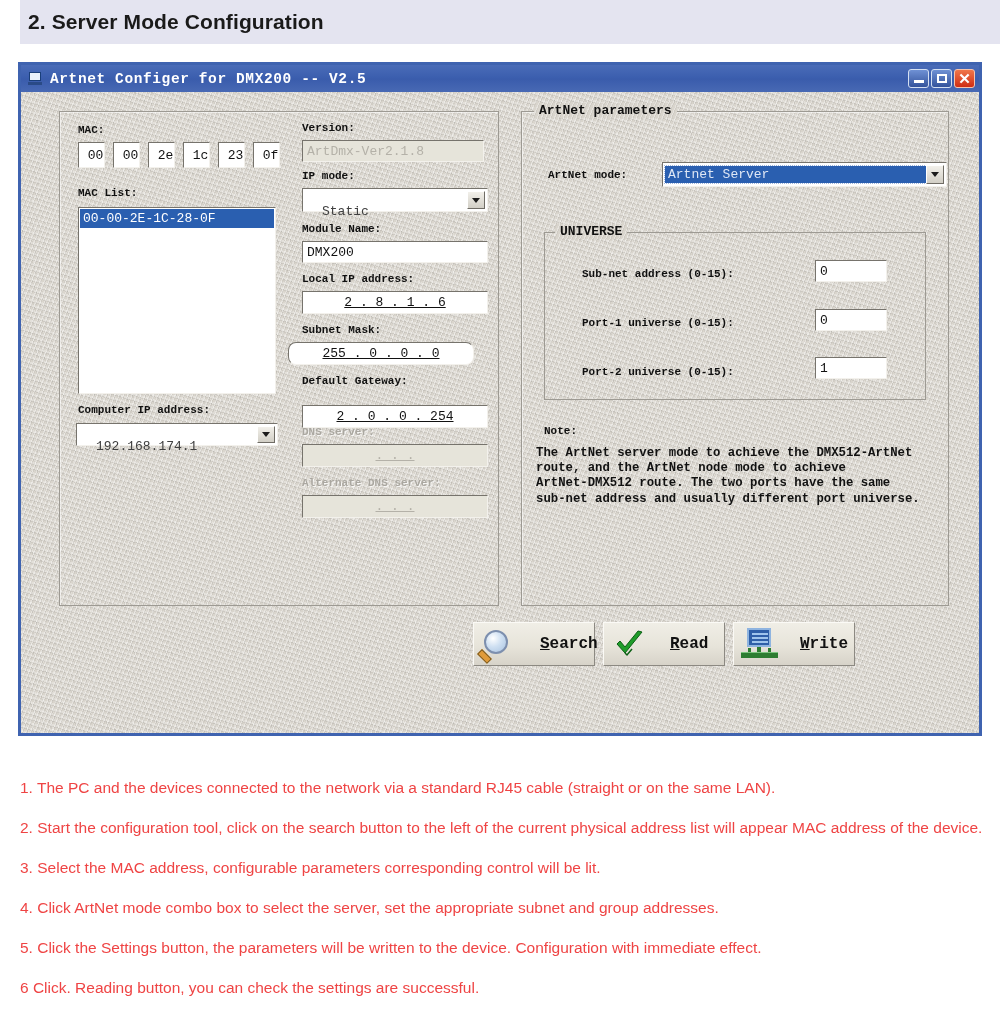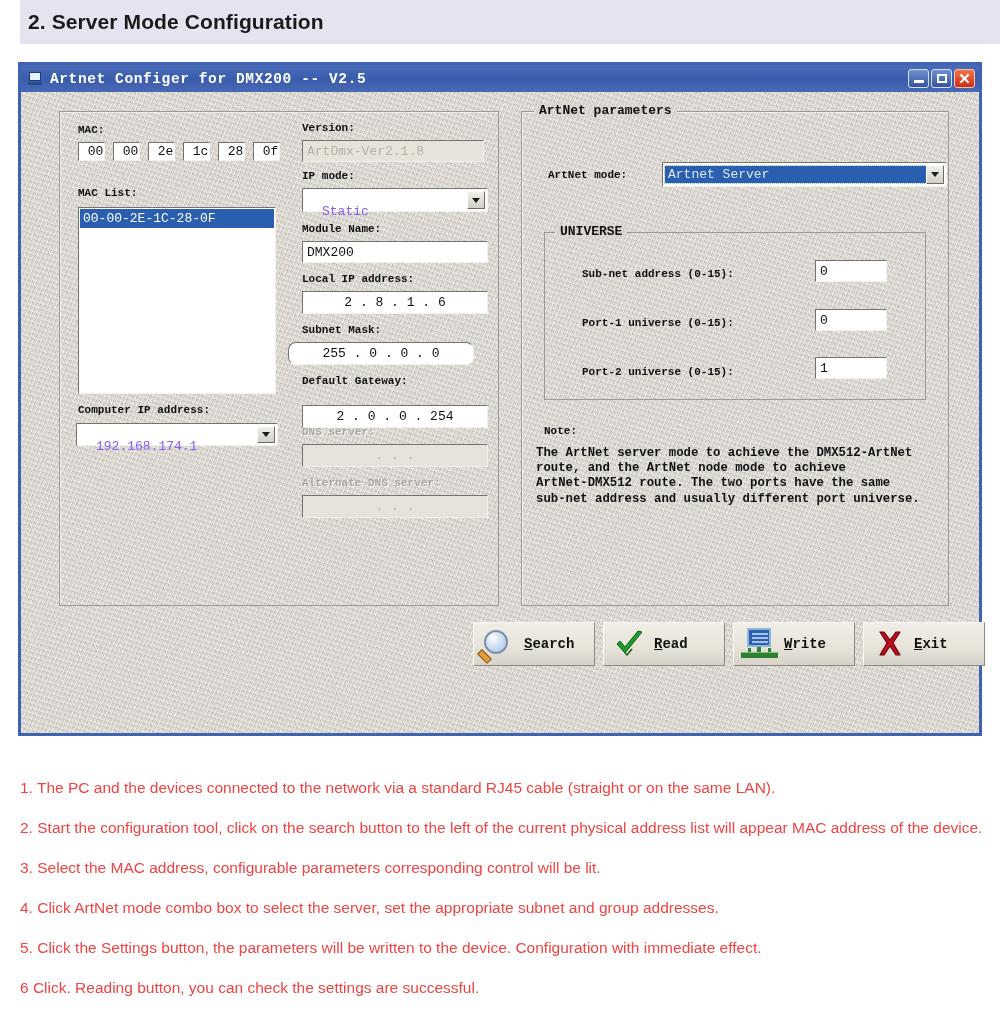--- a/index.html
+++ b/index.html
@@ -100,24 +100,24 @@
     position:absolute;background:#ffffff;
     border-top:1.5px solid #76736c;border-left:1.5px solid #76736c;
     border-right:1.5px solid #f3f1ec;border-bottom:1.5px solid #f3f1ec;
     box-sizing:border-box;
     font-family:"Liberation Mono","DejaVu Sans Mono",monospace;
     font-size:13px;color:#111;
     display:flex;align-items:center;
     padding-left:4px;overflow:hidden;white-space:nowrap;
   }
   .tf.disabled{background:#e6e4da;color:#b4b1a8;}
-  .tf.ip{padding-left:0;justify-content:center;letter-spacing:0;}
-
-  
-  .mac-oct{width:27px;height:19px;justify-content:center;padding-left:8px;}
+  .tf.ip{padding-left:0;justify-content:center;letter-spacing:0;text-decoration:underline;}
+
+  
+  .mac-oct{width:27px;height:26px;justify-content:center;padding-left:8px;}
 
   
   #mac-list{
     position:absolute;left:18px;top:95px;width:198px;height:187px;
     background:#fff;
     border-top:1.5px solid #76736c;border-left:1.5px solid #76736c;
     border-right:1.5px solid #f3f1ec;border-bottom:1.5px solid #f3f1ec;
     box-sizing:border-box;padding:1px;
   }
   #mac-list-item{
@@ -129,21 +129,21 @@
   
   .combo{
     position:absolute;background:#ffffff;
     border-top:1.5px solid #76736c;border-left:1.5px solid #76736c;
     border-right:1.5px solid #f3f1ec;border-bottom:1.5px solid #f3f1ec;
     box-sizing:border-box;display:flex;align-items:center;
   }
   .combo .val{
     flex:1;padding-left:19px;overflow:hidden;white-space:nowrap;
     font-family:"Liberation Mono","DejaVu Sans Mono",monospace;
-    font-size:13px;color:#8b5cf6;margin-top:23px;
+    font-size:13px;color:#404040;margin-top:23px;
   }
   .combo.selected .val{background:#2a5fb0;color:#dfe7f5;
     outline:1px dotted #9fb6dd;margin:2px 0 2px 2px;padding-left:3px;line-height:17px;}
   .combo .arrow{
     width:18px;height:calc(100% - 4px);margin:2px 2px 2px 0;
     background:linear-gradient(to bottom,#f2f0ea,#d2cfc6);
     border:1px solid #fff;border-right-color:#6f6c65;border-bottom-color:#6f6c65;
     box-sizing:border-box;display:flex;align-items:center;justify-content:center;flex:0 0 auto;
   }
   .combo .arrow i{
@@ -163,21 +163,21 @@
   #buttonbar{position:absolute;left:452px;top:530px;width:490px;height:48px;}
   .tbtn{
     position:absolute;top:0;height:44px;
     background:linear-gradient(to bottom,#f0eee6 0%,#e7e4da 55%,#d7d3c9 100%);
     border:1px solid #fbfaf6;border-right-color:#8c8982;border-bottom-color:#8c8982;
     box-sizing:border-box;display:flex;align-items:center;
   }
   .tbtn .ico{width:40px;height:34px;flex:0 0 auto;position:relative;margin-left:6px;}
   .tbtn .cap{
     font-family:"Liberation Mono","DejaVu Sans Mono",monospace;
-    font-size:14px;color:#111;font-weight:bold;margin-left:4px;
+    font-size:16px;color:#111;font-weight:bold;margin-left:20px;
   }
   .tbtn .cap u{text-decoration:underline;}
 
   
   .ico-search .lens{position:absolute;left:4px;top:3px;width:20px;height:20px;border-radius:50%;
      border:2.5px solid #7d8fae;background:radial-gradient(circle at 35% 32%, #ffffff 0%, #cfe0f2 45%, #a8c2e0 100%);}
   .ico-search .handle{position:absolute;left:2px;top:22px;width:12px;height:5px;background:#e09b3a;
      border:1px solid #7a5a20;transform:rotate(45deg);transform-origin:left top;}
   .ico-check{}
   .ico-check svg{position:absolute;left:4px;top:3px;}
@@ -228,21 +228,21 @@
   <div id="client">
 
     <div id="left-panel" class="panel">
 
       <div class="lbl" style="left:18px;top:12px;">MAC:</div>
 
       <div class="tf mac-oct" style="left:18px;top:30px;">00</div>
       <div class="tf mac-oct" style="left:53px;top:30px;">00</div>
       <div class="tf mac-oct" style="left:88px;top:30px;">2e</div>
       <div class="tf mac-oct" style="left:123px;top:30px;">1c</div>
-      <div class="tf mac-oct" style="left:158px;top:30px;">28</div>
+      <div class="tf mac-oct" style="left:158px;top:30px;">23</div>
       <div class="tf mac-oct" style="left:193px;top:30px;">0f</div>
 
       <div class="lbl" style="left:18px;top:75px;">MAC List:</div>
       <div id="mac-list">
         <div id="mac-list-item">00-00-2E-1C-28-0F</div>
       </div>
 
       <div class="lbl" style="left:18px;top:292px;">Computer IP address:</div>
       <div class="combo" style="left:16px;top:311px;width:202px;height:23px;">
         <span class="val">192.168.174.1</span>
@@ -340,28 +340,20 @@
               <span class="r" style="top:11px;"></span>
             </span>
           <span class="stem"></span>
             <span class="t1"></span>
             <span class="t2"></span>
             <span class="bus"></span>
         </span>
         <span class="cap"><u>W</u><span>rite</span></span>
       </div>
 
-      <div class="tbtn" style="left:390px;width:122px;">
-        <span class="ico ico-exit">
-          <svg width="28" height="28" viewBox="0 0 28 28">
-            <path d="M4 2 L8 2 L14 10 L20 2 L24 2 L17 13 L24 25 L20 25 L14 16 L8 25 L4 25 L11 13 Z" fill="#c00d1e" stroke="#6d0010" stroke-width="1.2" stroke-linejoin="round"></path>
-          </svg>
-        </span>
-        <span class="cap"><u>E</u><span>xit</span></span>
-      </div>
 
     </div>
   </div>
 </div>
 
 <div id="instructions">
   <p class="instr">1. The PC and the devices connected to the network via a standard RJ45 cable (straight or on the same LAN).</p>
   <p class="instr">2. Start the configuration tool, click on the search button to the left of the current physical address list will appear MAC address of the device.</p>
   <p class="instr">3. Select the MAC address, configurable parameters corresponding control will be lit.</p>
   <p class="instr">4. Click  ArtNet mode combo box to select the server, set the appropriate subnet and group addresses.</p>

